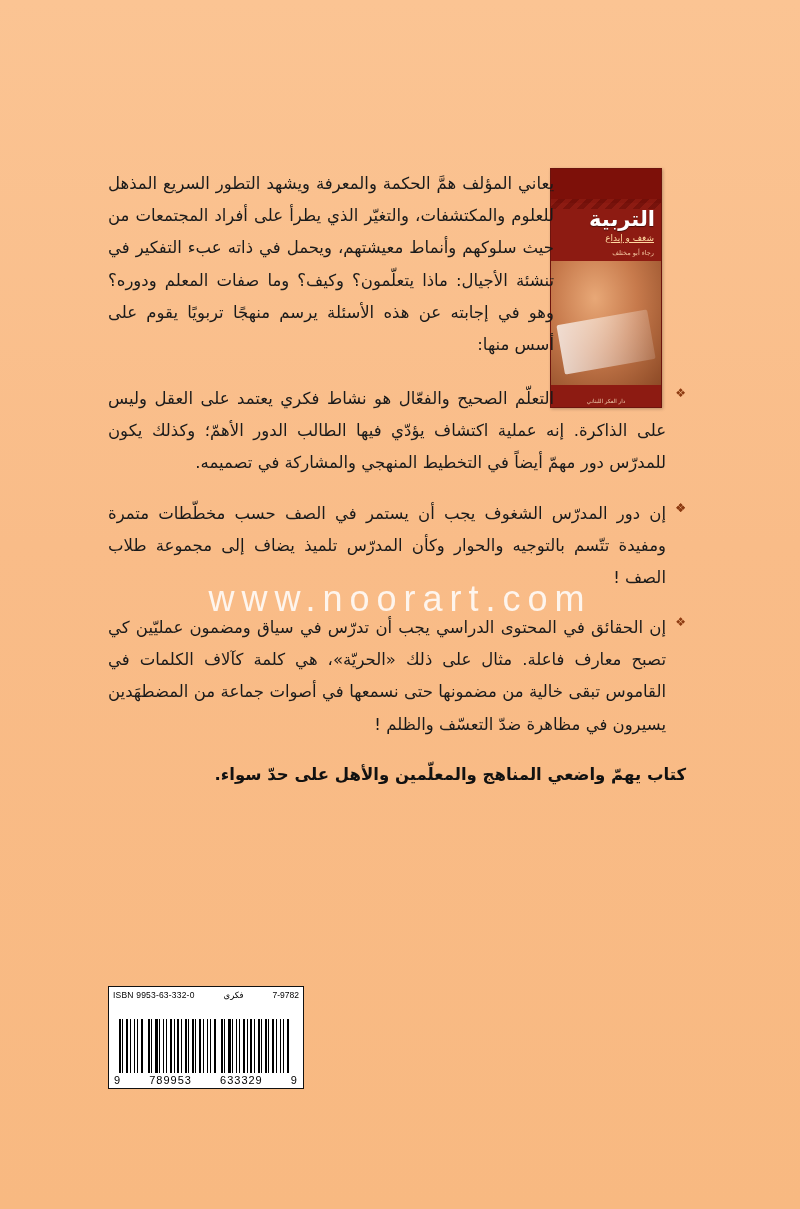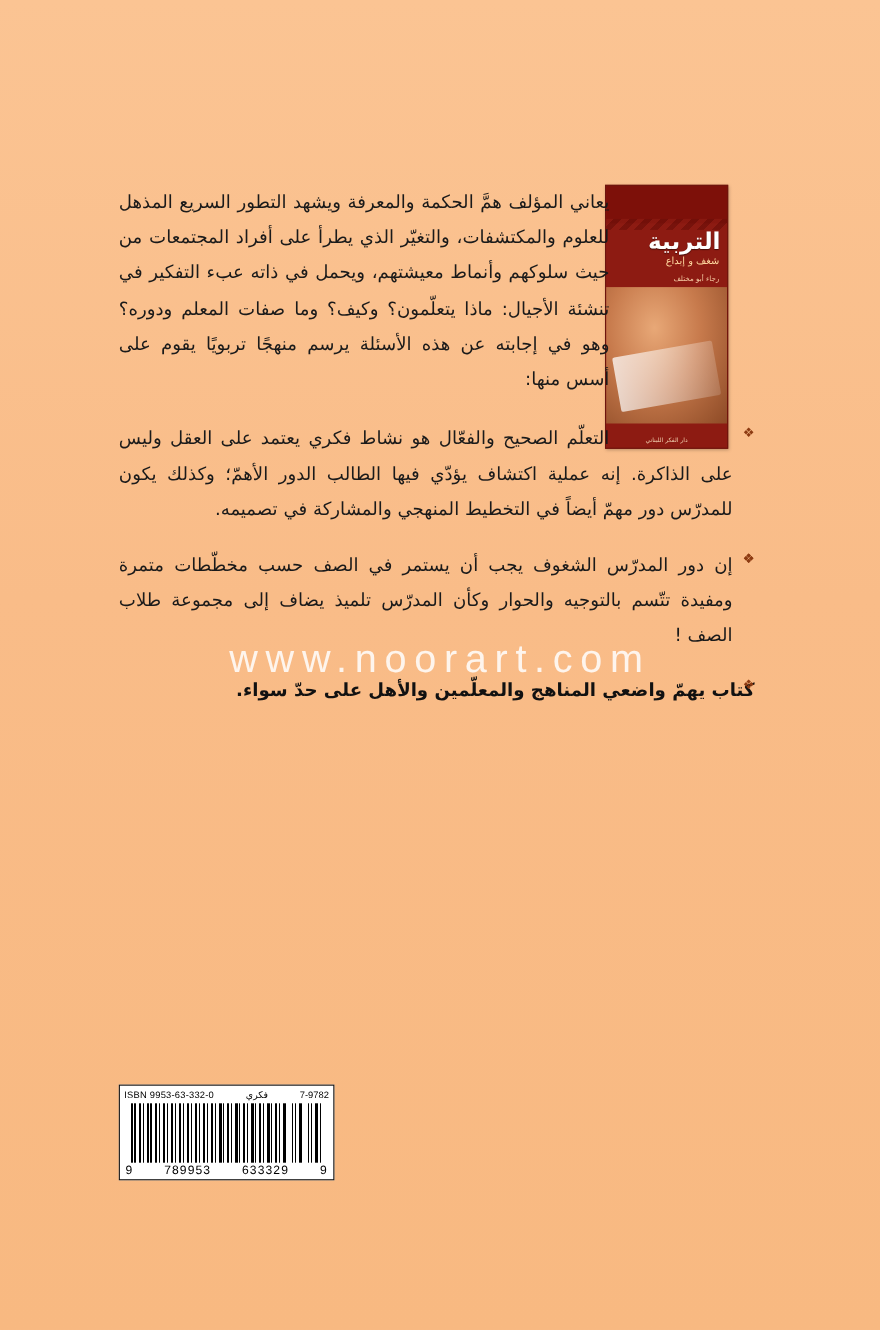--- a/index.html
+++ b/index.html
@@ -56,20 +56,21 @@
     font-weight: bold;
     letter-spacing: 0;
     text-shadow: 0 1px 1px rgba(0,0,0,.5);
   }
   .cover-sub {
     position: absolute;
     top: 64px;
     right: 7px;
     color: #ffd9a0;
     font-size: 9px;
+    text-decoration: underline;
   }
   .cover-author {
     position: absolute;
     top: 80px;
     right: 7px;
     color: #f3c7a0;
     font-size: 6.5px;
   }
   .cover-photo {
     position: absolute;
@@ -190,21 +191,21 @@
     padding: 3px 4px 2px 4px;
     box-sizing: border-box;
     font-family: "Liberation Sans", sans-serif;
   }
   .barcode-head {
     display: flex;
     justify-content: space-between;
     align-items: center;
     font-size: 8.5px;
     color: #000;
-    margin-bottom: 3px;
+    margin-bottom: 19px;
     direction: ltr;
   }
   .barcode-head .isbn { letter-spacing: .2px; }
   .barcode-bars {
     height: 54px;
     background-image: repeating-linear-gradient(
       90deg,
       #000 0px, #000 1.6px, #fff 1.6px, #fff 3.2px,
       #000 3.2px, #000 4.2px, #fff 4.2px, #fff 7.2px,
       #000 7.2px, #000 9.4px, #fff 9.4px, #fff 11px,
@@ -249,20 +250,21 @@
       </li>
       <li class="centerish">
         <span class="b-mark">❖</span>
       </li>
       <li>
         <span class="b-mark">❖</span>
         <span>إن دور المدرّس الشغوف يجب أن يستمر في الصف حسب مخطّطات متمرة ومفيدة تتّسم بالتوجيه والحوار وكأن المدرّس تلميذ يضاف إلى مجموعة طلاب الصف !</span>
       </li>
       <li>
         <span class="b-mark">❖</span>
+        <span>إن الحقائق في المحتوى الدراسي يجب أن تدرّس في سياق ومضمون عمليّين كي تصبح معارف فاعلة. مثال على ذلك «الحريّة»، هي كلمة كآلاف الكلمات في القاموس تبقى خالية من مضمونها حتى نسمعها في أصوات جماعة من المضطهَدين يسيرون في مظاهرة ضدّ التعسّف والظلم !</span>
       </li>
     </ul>
 
     <p class="closing">كتاب يهمّ واضعي المناهج والمعلّمين والأهل على حدّ سواء.</p>
   </div>
 
   <div class="watermark">www.noorart.com</div>
 
   <div class="barcode-box">
     <div class="barcode-head">

